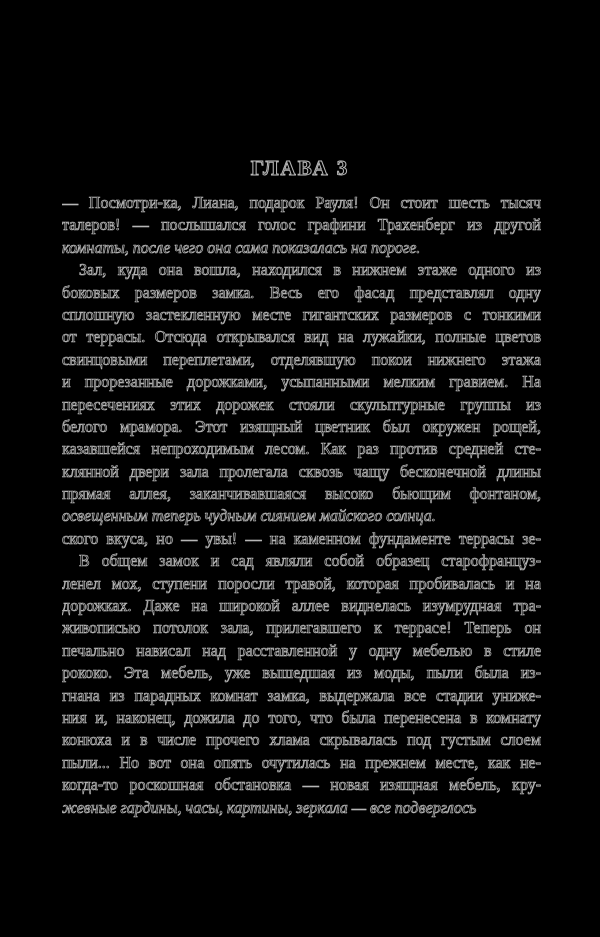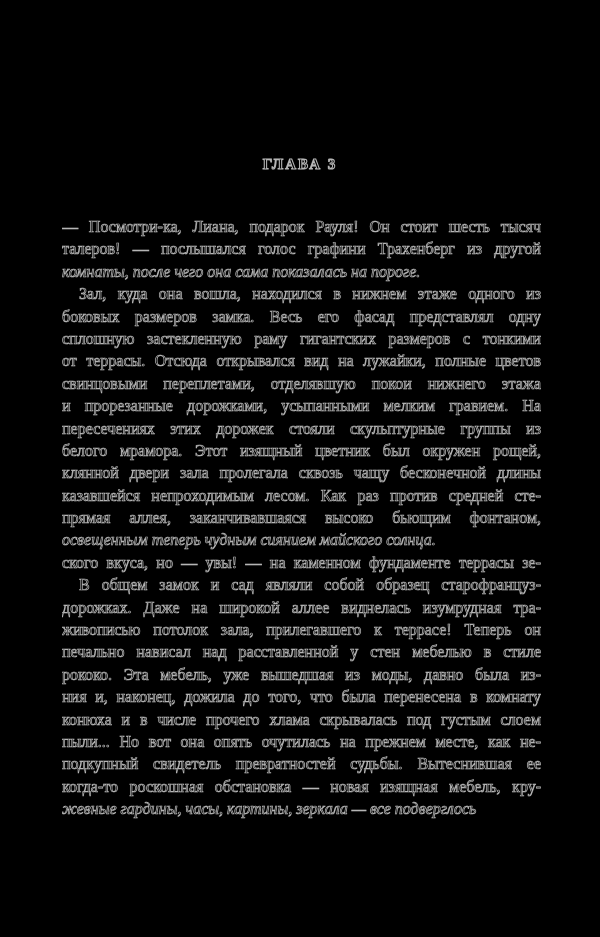--- a/index.html
+++ b/index.html
@@ -17,30 +17,30 @@
     position: relative;
     width: 600px; height: 937px;
     background: var(--bg);
     font-family: "Liberation Serif", "DejaVu Serif", serif;
   }
   .chapter-title {
     position: absolute;
     top: 156px; left: 0;
     width: 100%;
     text-align: center;
-    font-size: 15px;
+    font-size: 21px;
     font-weight: bold;
     letter-spacing: 2px;
     color: var(--fill);
     -webkit-text-stroke: 1px var(--outline);
     text-shadow: 0 0 1px rgba(255,255,255,0.45);
   }
   .text-block {
     position: absolute;
-    top: 216px;
+    top: 192px;
     left: 62px;
     width: 479px;
     font-size: 16px;
     line-height: 22.4px;
     color: var(--fill);
     -webkit-text-stroke: 0.7px var(--outline);
     text-shadow: 0 0 1px rgba(255,255,255,0.35);
   }
   .text-line {
     text-align: justify;
@@ -56,36 +56,37 @@
 <body>
 
 <div class="page">
   <h2 class="chapter-title">ГЛАВА 3</h2>
   <div class="text-block">
       <div class="text-line">— Посмотри-ка, Лиана, подарок Рауля! Он стоит шесть тысяч</div>
       <div class="text-line">талеров! — послышался голос графини Трахенберг из другой</div>
       <div class="text-line para-last">комнаты, после чего она сама показалась на пороге.</div>
       <div class="text-line para-first">Зал, куда она вошла, находился в нижнем этаже одного из</div>
       <div class="text-line">боковых размеров замка. Весь его фасад представлял одну</div>
-      <div class="text-line">сплошную застекленную раму гигантских размеров с тонкими</div>
+      <div class="text-line">сплошную застекленную месте гигантских размеров с тонкими</div>
       <div class="text-line">от террасы. Отсюда открывался вид на лужайки, полные цветов</div>
       <div class="text-line">свинцовыми переплетами, отделявшую покои нижнего этажа</div>
       <div class="text-line">и прорезанные дорожками, усыпанными мелким гравием. На</div>
       <div class="text-line">пересечениях этих дорожек стояли скульптурные группы из</div>
       <div class="text-line">белого мрамора. Этот изящный цветник был окружен рощей,</div>
+      <div class="text-line">казавшейся непроходимым лесом. Как раз против средней сте-</div>
       <div class="text-line">клянной двери зала пролегала сквозь чащу бесконечной длины</div>
-      <div class="text-line">казавшейся непроходимым лесом. Как раз против средней сте-</div>
       <div class="text-line">прямая аллея, заканчивавшаяся высоко бьющим фонтаном,</div>
       <div class="text-line para-last">освещенным теперь чудным сиянием майского солнца.</div>
       <div class="text-line">ского вкуса, но — увы! — на каменном фундаменте террасы зе-</div>
       <div class="text-line para-first">В общем замок и сад являли собой образец старофранцуз-</div>
+      <div class="text-line">ленел мох, ступени поросли травой, которая пробивалась и на</div>
       <div class="text-line">дорожках. Даже на широкой аллее виднелась изумрудная тра-</div>
       <div class="text-line">живописью потолок зала, прилегавшего к террасе! Теперь он</div>
-      <div class="text-line">печально нависал над расставленной у стен мебелью в стиле</div>
-      <div class="text-line">рококо. Эта мебель, уже вышедшая из моды, давно была из-</div>
+      <div class="text-line">печально нависал над расставленной у одну мебелью в стиле</div>
+      <div class="text-line">рококо. Эта мебель, уже вышедшая из моды, пыли была из-</div>
+      <div class="text-line">гнана из парадных комнат замка, выдержала все стадии униже-</div>
       <div class="text-line">ния и, наконец, дожила до того, что была перенесена в комнату</div>
       <div class="text-line">конюха и в числе прочего хлама скрывалась под густым слоем</div>
       <div class="text-line">пыли... Но вот она опять очутилась на прежнем месте, как не-</div>
-      <div class="text-line">подкупный свидетель превратностей судьбы. Вытеснившая ее</div>
       <div class="text-line">когда-то роскошная обстановка — новая изящная мебель, кру-</div>
       <div class="text-line para-last">жевные гардины, часы, картины, зеркала — все подверглось</div>
     </div>
 </div>
 
 </body></html>

